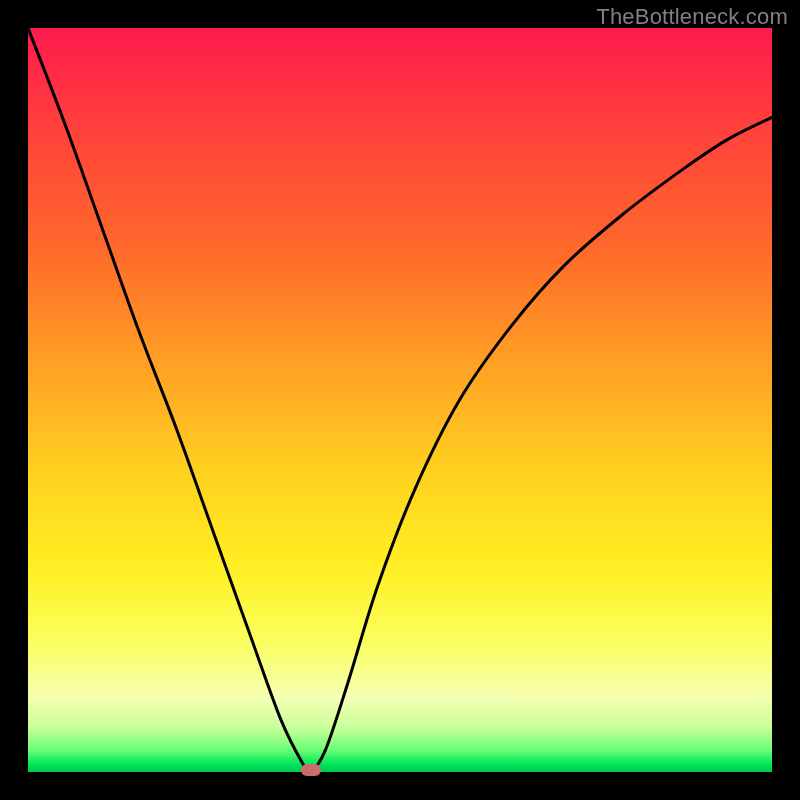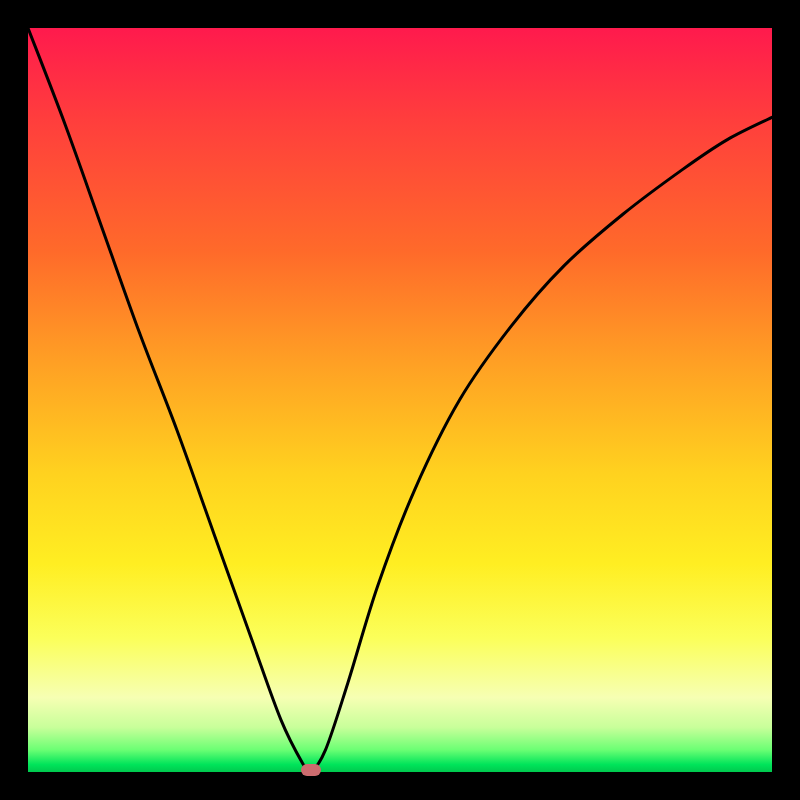--- a/index.html
+++ b/index.html
@@ -64,20 +64,21 @@
     background: #cc6b6e;
     border-radius: 6px;
     z-index: 6;
   }
 </style>
 </head>
 <body>
 
 <div class="frame">
 
+  <div class="watermark">TheBottleneck.com</div>
 
   <div class="plot-area">
 
     <svg class="curve" viewBox="0 0 744 744" preserveAspectRatio="none">
       <path id="curve-path" fill="none" stroke="#000" stroke-width="3" stroke-linecap="round" stroke-linejoin="round" d="M 0.00 0.00 C 6.20 16.12, 24.80 63.24, 37.20 96.72 C 49.60 130.20, 62.00 166.16, 74.40 200.88 C 86.80 235.60, 99.20 271.56, 111.60 305.04 C 124.00 338.52, 136.40 368.28, 148.80 401.76 C 161.20 435.24, 173.60 471.20, 186.00 505.92 C 198.40 540.64, 212.04 579.08, 223.20 610.08 C 234.36 641.08, 244.28 670.84, 252.96 691.92 C 261.64 713.00, 270.32 727.88, 275.28 736.56 C 280.24 745.24, 279.00 746.48, 282.72 744.00 C 286.44 741.52, 291.40 736.56, 297.60 721.68 C 303.80 706.80, 311.24 682.00, 319.92 654.72 C 328.60 627.44, 338.52 590.24, 349.68 558.00 C 360.84 525.76, 373.24 492.28, 386.88 461.28 C 400.52 430.28, 415.40 399.28, 431.52 372.00 C 447.64 344.72, 466.24 319.92, 483.60 297.60 C 500.96 275.28, 517.08 256.68, 535.68 238.08 C 554.28 219.48, 575.36 202.12, 595.20 186.00 C 615.04 169.88, 637.36 153.76, 654.72 141.36 C 672.08 128.96, 684.48 120.28, 699.36 111.60 C 714.24 102.92, 736.56 93.00, 744.00 89.28"></path>
     </svg>
 
     <div id="min-marker" class="min-marker" style="left: 272.72px; top: 736px;"></div>
 
   </div>

